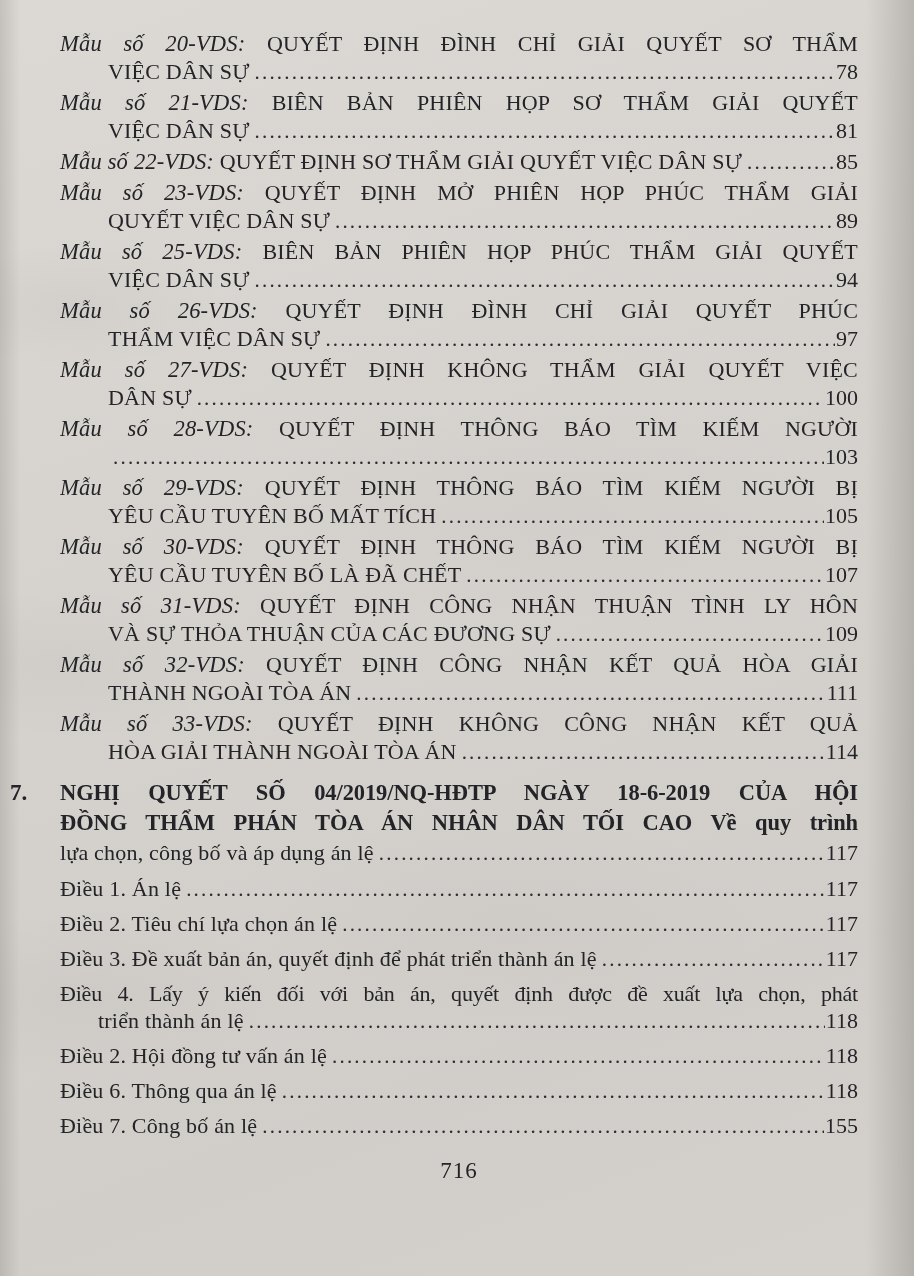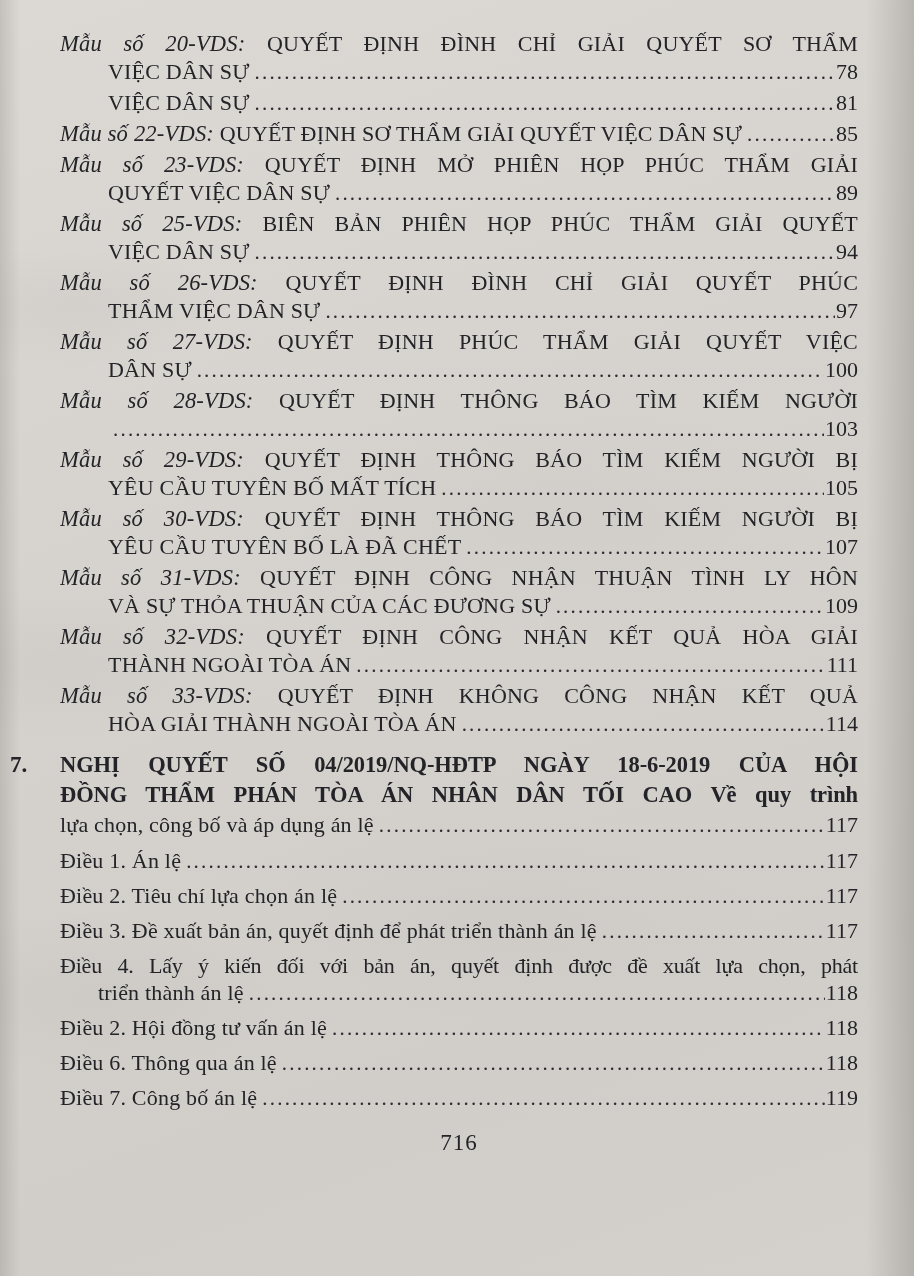--- a/index.html
+++ b/index.html
@@ -85,20 +85,24 @@
       <span class="caps">QUYẾT ĐỊNH ĐÌNH CHỈ GIẢI QUYẾT SƠ THẨM</span>
     </div>
     <div class="l2">
       <span class="t">VIỆC DÂN SỰ</span>
       <span class="dots"></span>
       <span class="pg">78</span>
     </div>
   </div>
 
   <div class="entry">
+    <div class="l1">
+      <span class="lbl">Mẫu số 21-VDS:</span>
+      <span class="caps">BIÊN BẢN PHIÊN HỌP SƠ THẨM GIẢI QUYẾT</span>
+    </div>
     <div class="l2">
       <span class="t">VIỆC DÂN SỰ</span>
       <span class="dots"></span>
       <span class="pg">81</span>
     </div>
   </div>
 
   <div class="entry">
     <div class="l2 noindent">
       <span class="t"><span class="lbl">Mẫu số 22-VDS:</span> <span class="caps">QUYẾT ĐỊNH SƠ THẨM GIẢI QUYẾT VIỆC DÂN SỰ</span></span>
@@ -140,21 +144,21 @@
     <div class="l2">
       <span class="t">THẨM VIỆC DÂN SỰ</span>
       <span class="dots"></span>
       <span class="pg">97</span>
     </div>
   </div>
 
   <div class="entry">
     <div class="l1">
       <span class="lbl">Mẫu số 27-VDS:</span>
-      <span class="caps">QUYẾT ĐỊNH PHÚC THẨM GIẢI QUYẾT VIỆC</span>
+      <span class="caps">QUYẾT ĐỊNH KHÔNG THẨM GIẢI QUYẾT VIỆC</span>
     </div>
     <div class="l2">
       <span class="t">DÂN SỰ</span>
       <span class="dots"></span>
       <span class="pg">100</span>
     </div>
   </div>
 
   <div class="entry">
     <div class="l1">
@@ -289,19 +293,19 @@
       <span class="t">Điều 6. Thông qua án lệ</span>
       <span class="dots"></span>
       <span class="pg">118</span>
     </div>
   </div>
 
   <div class="article">
     <div class="l2 noindent">
       <span class="t">Điều 7. Công bố án lệ</span>
       <span class="dots"></span>
-      <span class="pg">119</span>
+      <span class="pg">155</span>
     </div>
   </div>
 
   <div class="folio">716</div>
 
 </div>
 
 </body></html>

